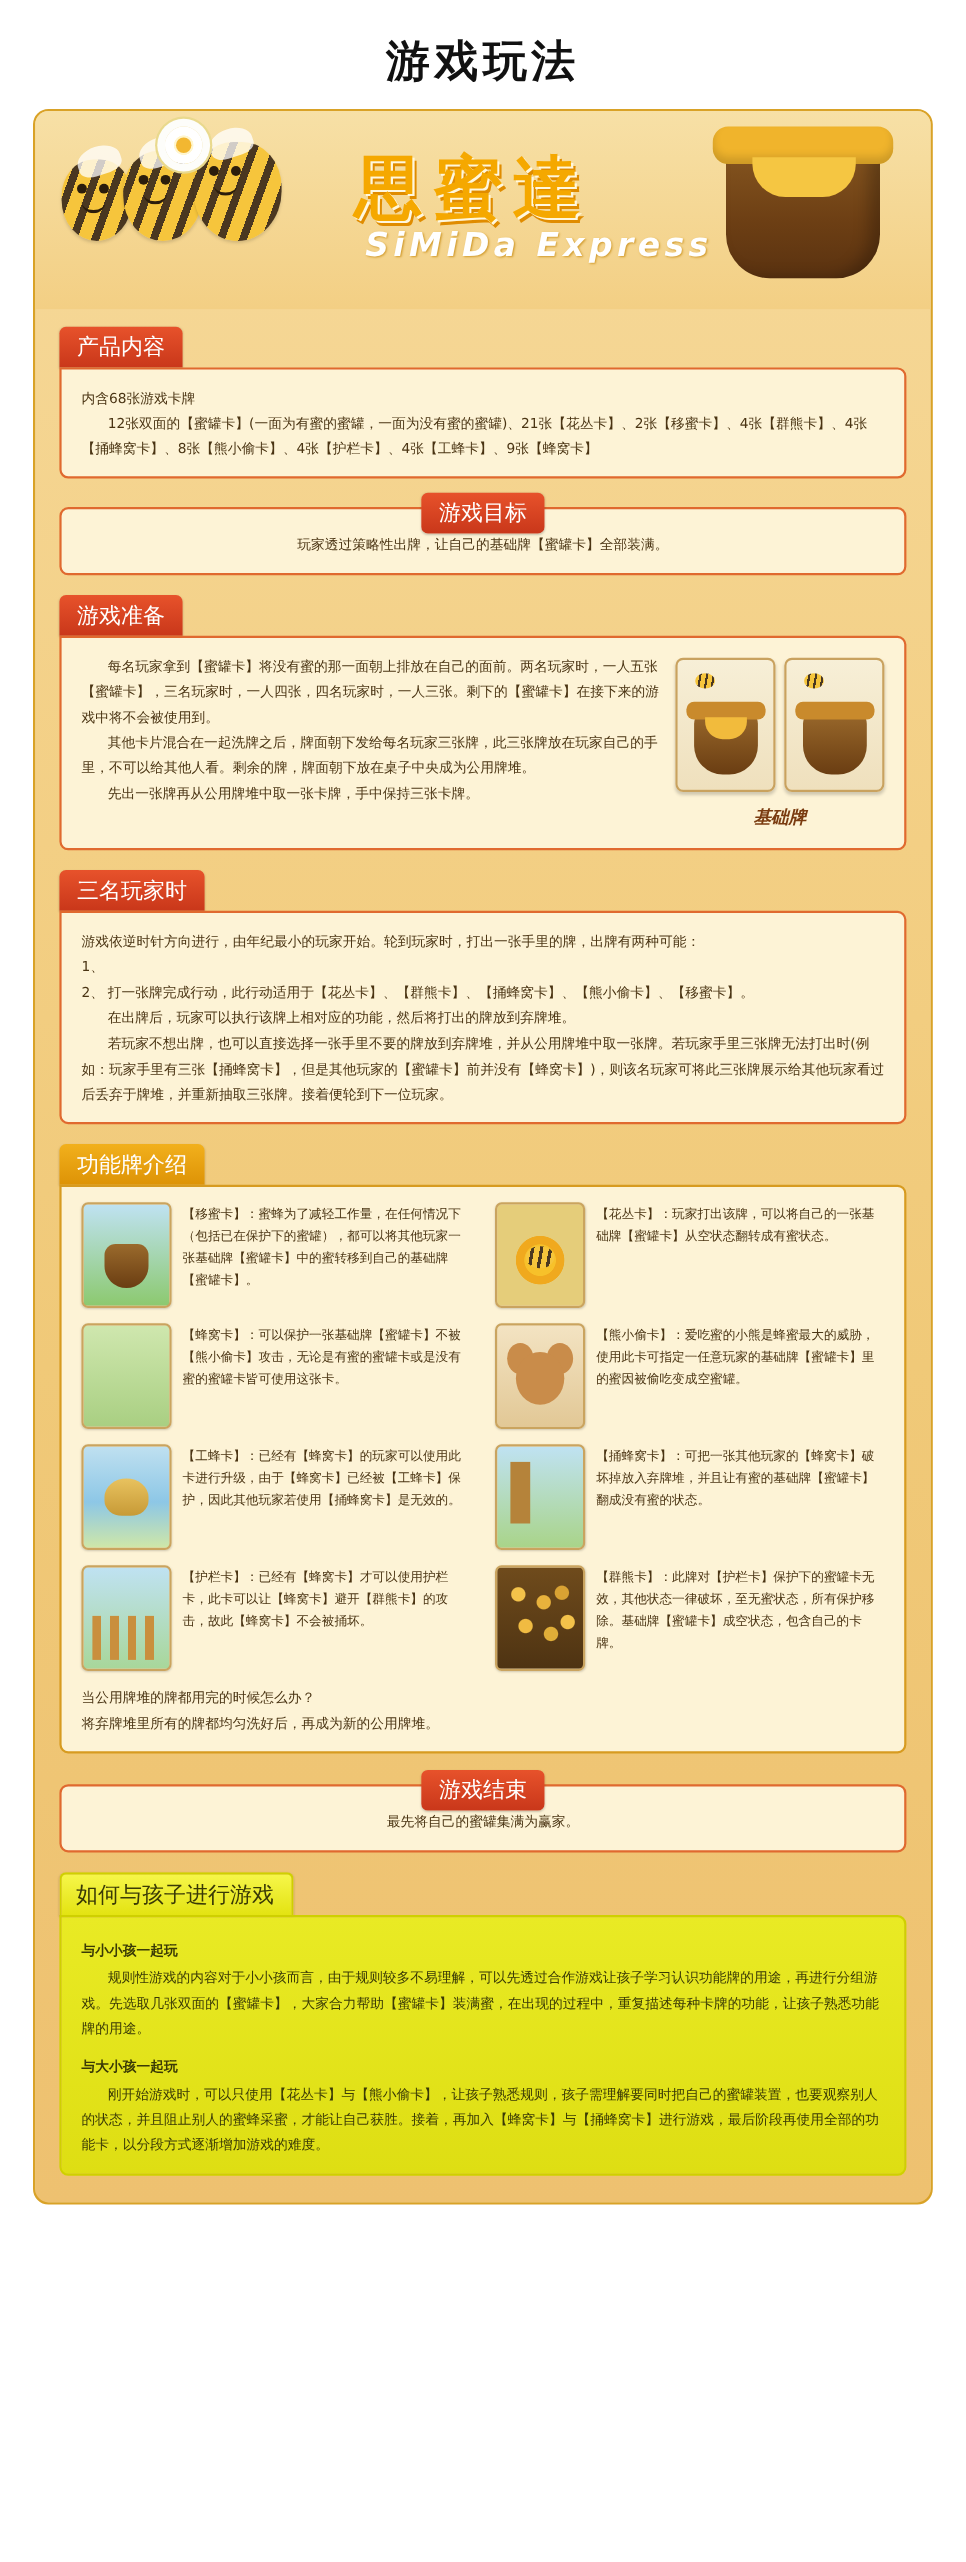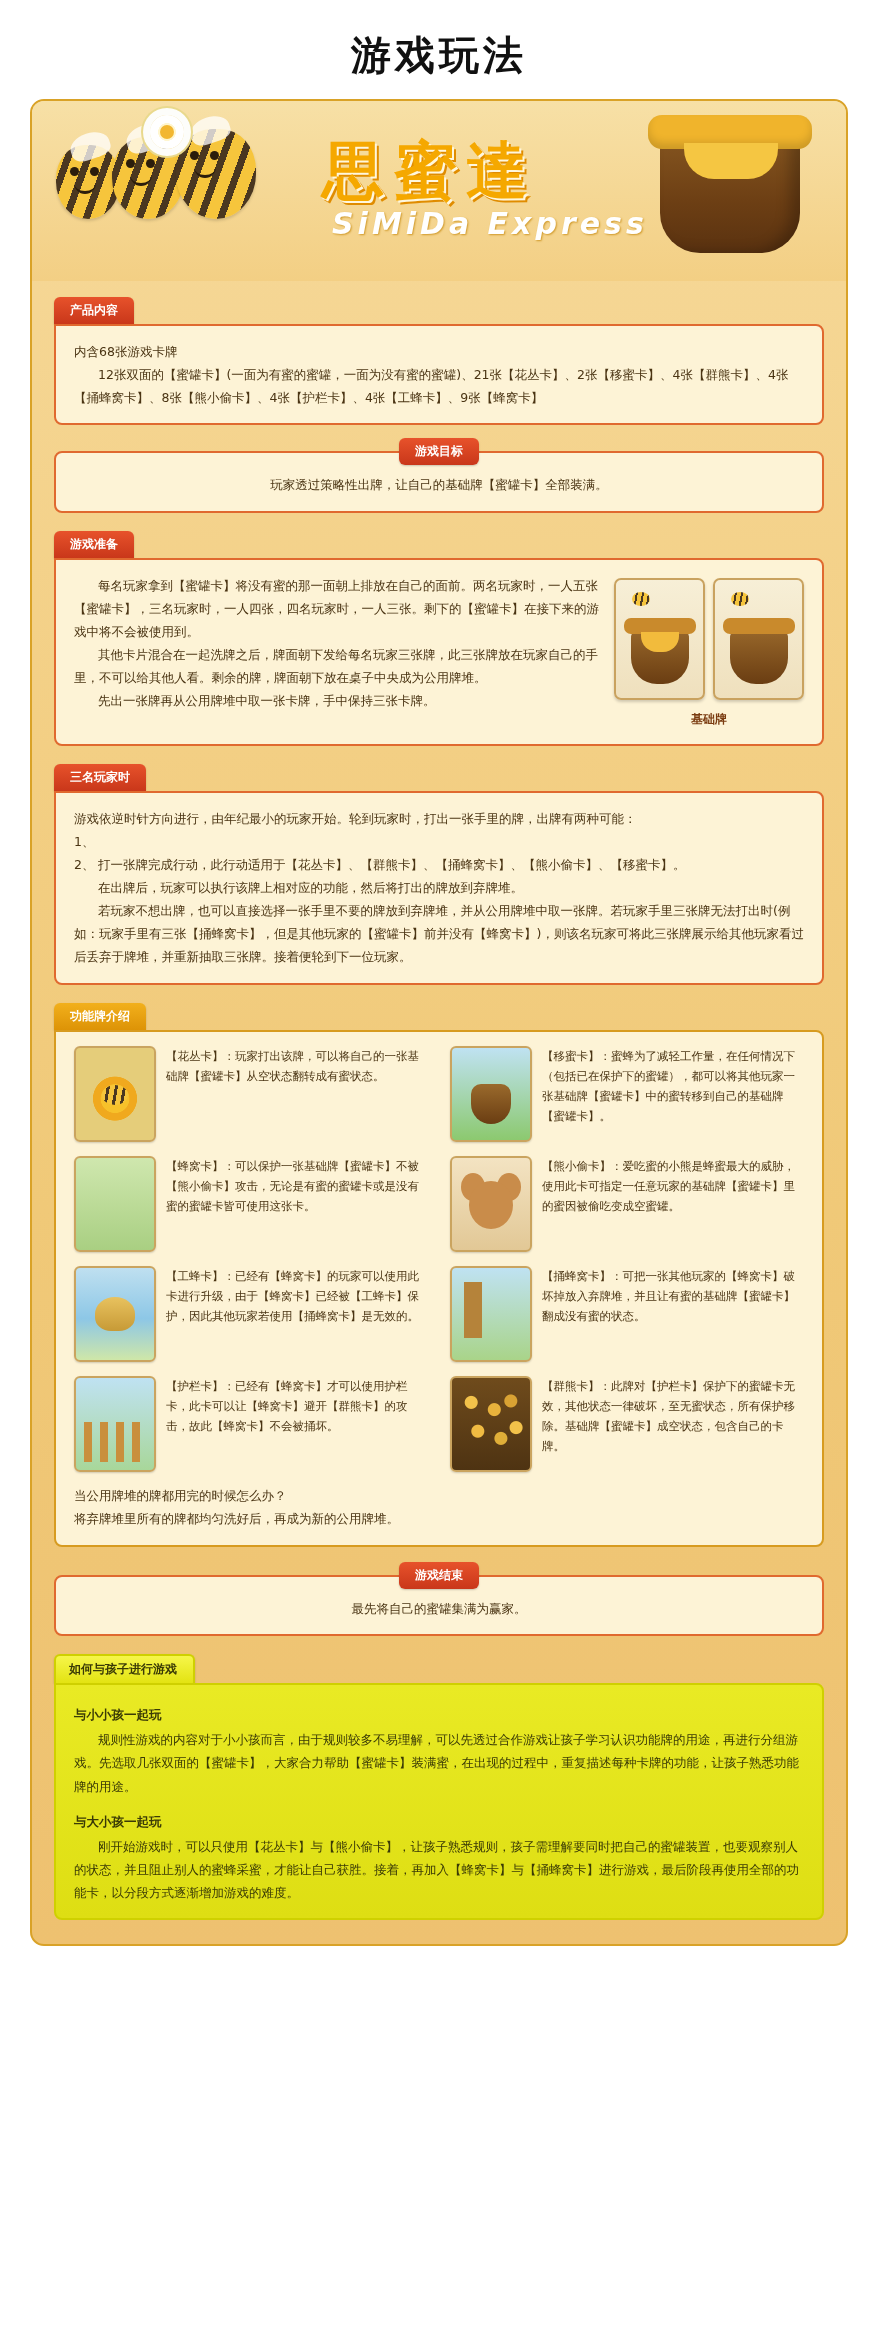--- a/index.html
+++ b/index.html
@@ -81,21 +81,21 @@
     border-radius:14px;background:#f0b42c;box-shadow:inset 0 -6px 8px rgba(0,0,0,.15);
   }
   .honeypot:after{
     content:"";position:absolute;left:24px;top:20px;width:94px;height:36px;
     background:#f5c642;border-radius:0 0 30px 30px;
   }
 
   
   .sec{margin:16px 22px 0 22px;position:relative;}
   .label{
-    display:inline-block;color:#fff;font-size:12px;font-weight:bold;
+    display:inline-block;color:#fff;font-size:20px;font-weight:normal;
     padding:5px 16px;border-radius:6px 6px 0 0;
     background:linear-gradient(180deg,#e7522b 0%,#c9371a 100%);
     box-shadow:0 1px 2px rgba(0,0,0,.2);
   }
   .label.center{position:absolute;left:50%;transform:translateX(-50%);border-radius:6px;z-index:3;top:-13px;}
   .label.yellow{background:linear-gradient(180deg,#f2b01c 0%,#dd9306 100%);}
   .box{
     border:2px solid #e0692f;border-radius:8px;background:#fdf3d6;
     padding:14px 18px;font-size:12.5px;line-height:1.85;color:#4a3413;
     box-sizing:border-box;position:relative;
@@ -119,21 +119,21 @@
   }
   .cardimg .pot{
     position:absolute;left:50%;transform:translateX(-50%);bottom:14px;
     width:58px;height:58px;border-radius:12px 12px 26px 26px;
     background:linear-gradient(180deg,#9b6a2c,#6a3d12);
   }
   .cardimg .pot:before{content:"";position:absolute;left:-7px;top:-8px;width:72px;height:16px;border-radius:7px;background:#c98a2c;}
   .cardimg.full .pot:after{content:"";position:absolute;left:10px;top:6px;width:38px;height:20px;background:#f2bb3c;border-radius:0 0 16px 16px;}
   .cardimg .minibee{position:absolute;top:12px;left:16px;width:18px;height:14px;border-radius:50%;
     background:repeating-linear-gradient(100deg,#f6c53c 0 4px,#4a3720 4px 6px);}
-  .cardcap{margin-top:8px;font-size:12px;font-weight:bold;color:#7a3b10;}
+  .cardcap{margin-top:8px;font-size:16px;font-weight:bold;color:#7a3b10;font-style:italic;}
 
   
   .fn-grid{display:grid;grid-template-columns:1fr 1fr;gap:14px 22px;margin-bottom:12px;}
   .fn-item{display:flex;gap:10px;align-items:flex-start;}
   .fn-thumb{
     width:78px;height:92px;flex:none;border-radius:6px;border:2px solid #caa45f;
     background:#f4e8c8;position:relative;overflow:hidden;box-shadow:0 1px 2px rgba(0,0,0,.18);
   }
   .fn-text{font-size:11.5px;line-height:1.75;color:#4a3413;}
 
@@ -266,27 +266,27 @@
         <p class="ind">若玩家不想出牌，也可以直接选择一张手里不要的牌放到弃牌堆，并从公用牌堆中取一张牌。若玩家手里三张牌无法打出时(例如：玩家手里有三张【捅蜂窝卡】，但是其他玩家的【蜜罐卡】前并没有【蜂窝卡】)，则该名玩家可将此三张牌展示给其他玩家看过后丢弃于牌堆，并重新抽取三张牌。接着便轮到下一位玩家。</p>
       </div>
     </div>
 
     <div class="sec" style="margin-top:18px">
       <div class="label yellow">功能牌介绍</div>
       <div class="box topflat" style="border-color:#d79b20">
         <div class="fn-grid">
 
           <div class="fn-item">
+            <div class="fn-thumb art-move"></div>
+            <div class="fn-text">【移蜜卡】：蜜蜂为了减轻工作量，在任何情况下（包括已在保护下的蜜罐），都可以将其他玩家一张基础牌【蜜罐卡】中的蜜转移到自己的基础牌【蜜罐卡】。</div>
+          </div>
+
+          <div class="fn-item">
             <div class="fn-thumb art-flower"></div>
             <div class="fn-text">【花丛卡】：玩家打出该牌，可以将自己的一张基础牌【蜜罐卡】从空状态翻转成有蜜状态。</div>
-          </div>
-
-          <div class="fn-item">
-            <div class="fn-thumb art-move"></div>
-            <div class="fn-text">【移蜜卡】：蜜蜂为了减轻工作量，在任何情况下（包括已在保护下的蜜罐），都可以将其他玩家一张基础牌【蜜罐卡】中的蜜转移到自己的基础牌【蜜罐卡】。</div>
           </div>
 
           <div class="fn-item">
             <div class="fn-thumb art-honeycomb"></div>
             <div class="fn-text">【蜂窝卡】：可以保护一张基础牌【蜜罐卡】不被【熊小偷卡】攻击，无论是有蜜的蜜罐卡或是没有蜜的蜜罐卡皆可使用这张卡。</div>
           </div>
 
           <div class="fn-item">
             <div class="fn-thumb art-bear"></div>
             <div class="fn-text">【熊小偷卡】：爱吃蜜的小熊是蜂蜜最大的威胁，使用此卡可指定一任意玩家的基础牌【蜜罐卡】里的蜜因被偷吃变成空蜜罐。</div>

